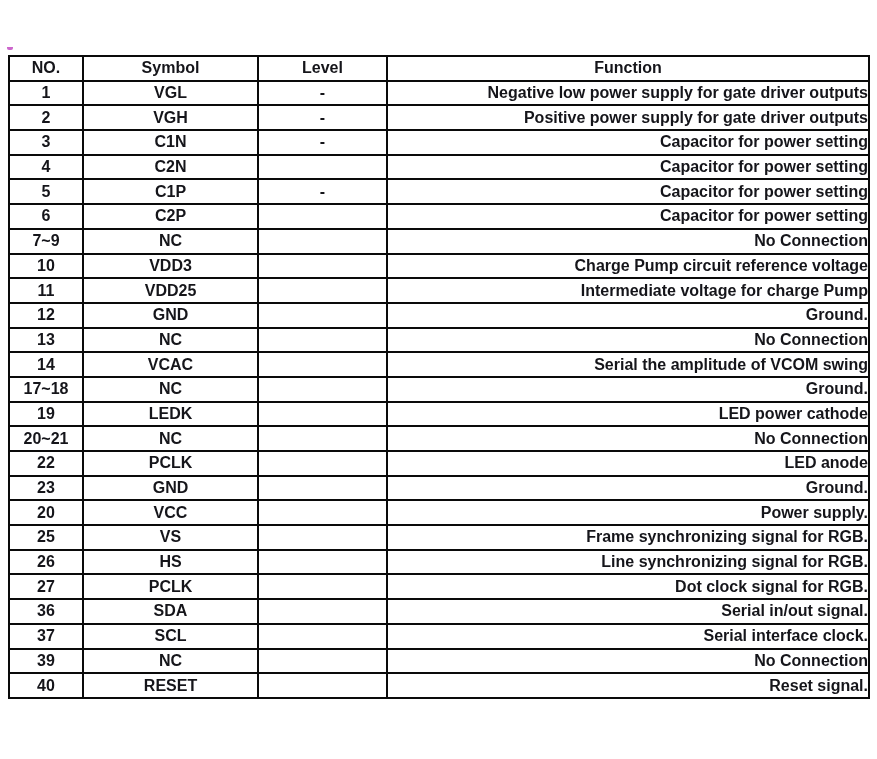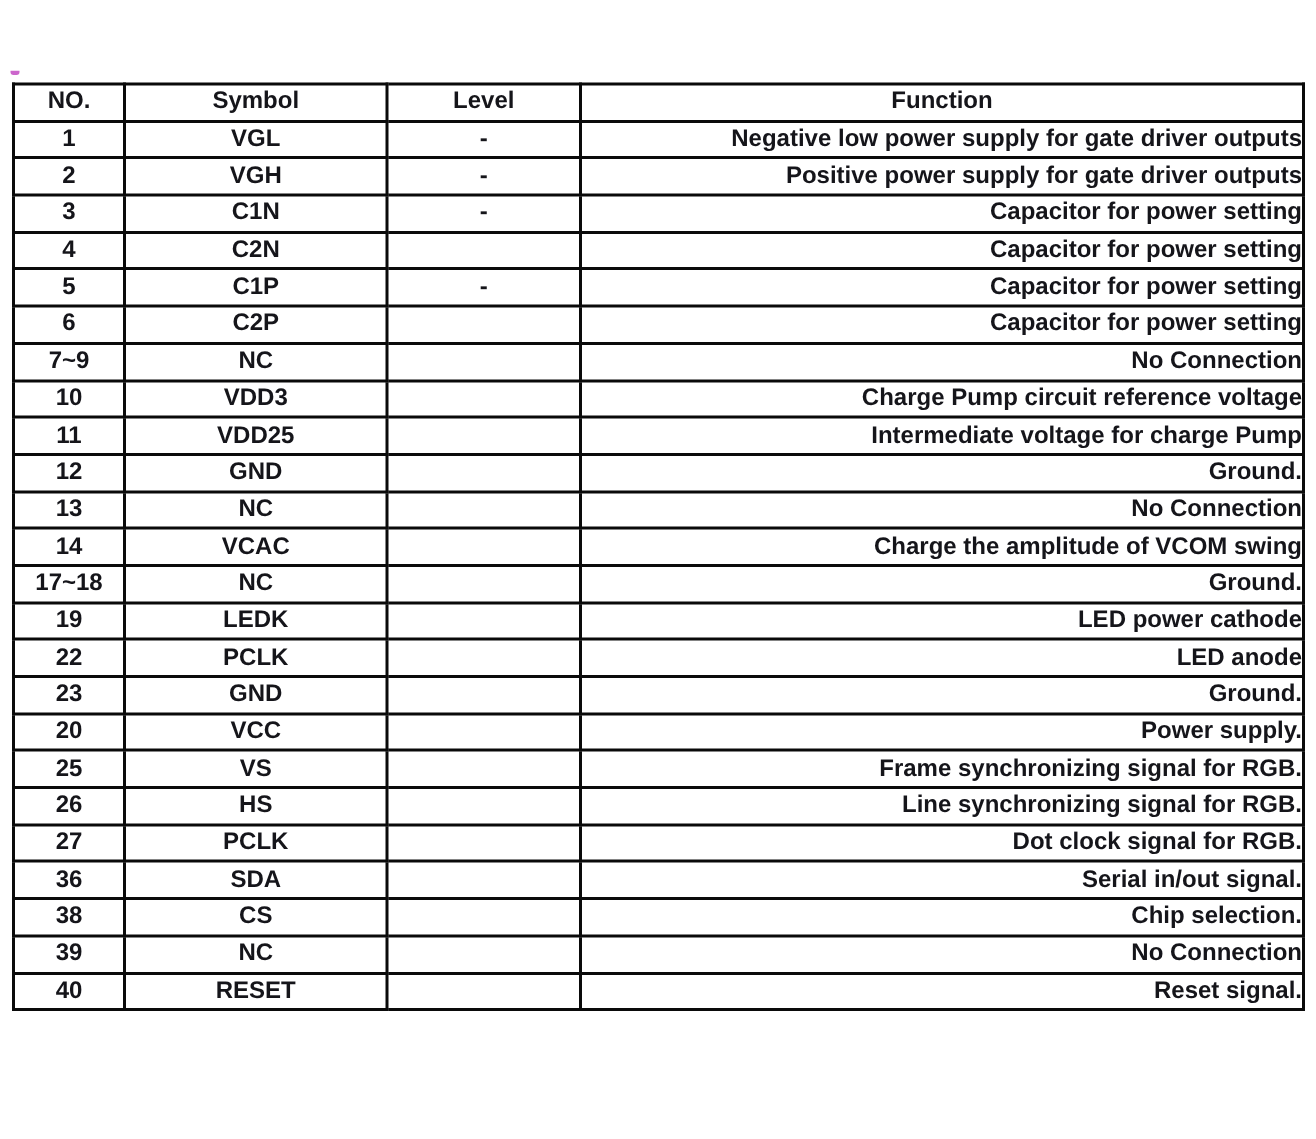--- a/index.html
+++ b/index.html
@@ -154,35 +154,41 @@
         <tr>
           <td class="col-no">13</td>
           <td class="col-symbol">NC</td>
           <td class="col-level"></td>
           <td class="col-function">No Connection</td>
         </tr>
         <tr>
           <td class="col-no">14</td>
           <td class="col-symbol">VCAC</td>
           <td class="col-level"></td>
-          <td class="col-function">Charge the amplitude of VCOM swing</td>
+          <td class="col-function">Serial the amplitude of VCOM swing</td>
         </tr>
         <tr>
           <td class="col-no">17~18</td>
           <td class="col-symbol">NC</td>
           <td class="col-level"></td>
           <td class="col-function">Ground.</td>
         </tr>
         <tr>
           <td class="col-no">19</td>
           <td class="col-symbol">LEDK</td>
           <td class="col-level"></td>
           <td class="col-function">LED power cathode</td>
         </tr>
         <tr>
+          <td class="col-no">20~21</td>
+          <td class="col-symbol">NC</td>
+          <td class="col-level"></td>
+          <td class="col-function">No Connection</td>
+        </tr>
+        <tr>
           <td class="col-no">22</td>
           <td class="col-symbol">PCLK</td>
           <td class="col-level"></td>
           <td class="col-function">LED anode</td>
         </tr>
         <tr>
           <td class="col-no">23</td>
           <td class="col-symbol">GND</td>
           <td class="col-level"></td>
           <td class="col-function">Ground.</td>
@@ -211,24 +217,24 @@
           <td class="col-level"></td>
           <td class="col-function">Dot clock signal for RGB.</td>
         </tr>
         <tr>
           <td class="col-no">36</td>
           <td class="col-symbol">SDA</td>
           <td class="col-level"></td>
           <td class="col-function">Serial in/out signal.</td>
         </tr>
         <tr>
-          <td class="col-no">38</td>
-          <td class="col-symbol">CS</td>
-          <td class="col-level"></td>
-          <td class="col-function">Chip selection.</td>
+          <td class="col-no">37</td>
+          <td class="col-symbol">SCL</td>
+          <td class="col-level"></td>
+          <td class="col-function">Serial interface clock.</td>
         </tr>
         <tr>
           <td class="col-no">39</td>
           <td class="col-symbol">NC</td>
           <td class="col-level"></td>
           <td class="col-function">No Connection</td>
         </tr>
         <tr>
           <td class="col-no">40</td>
           <td class="col-symbol">RESET</td>

